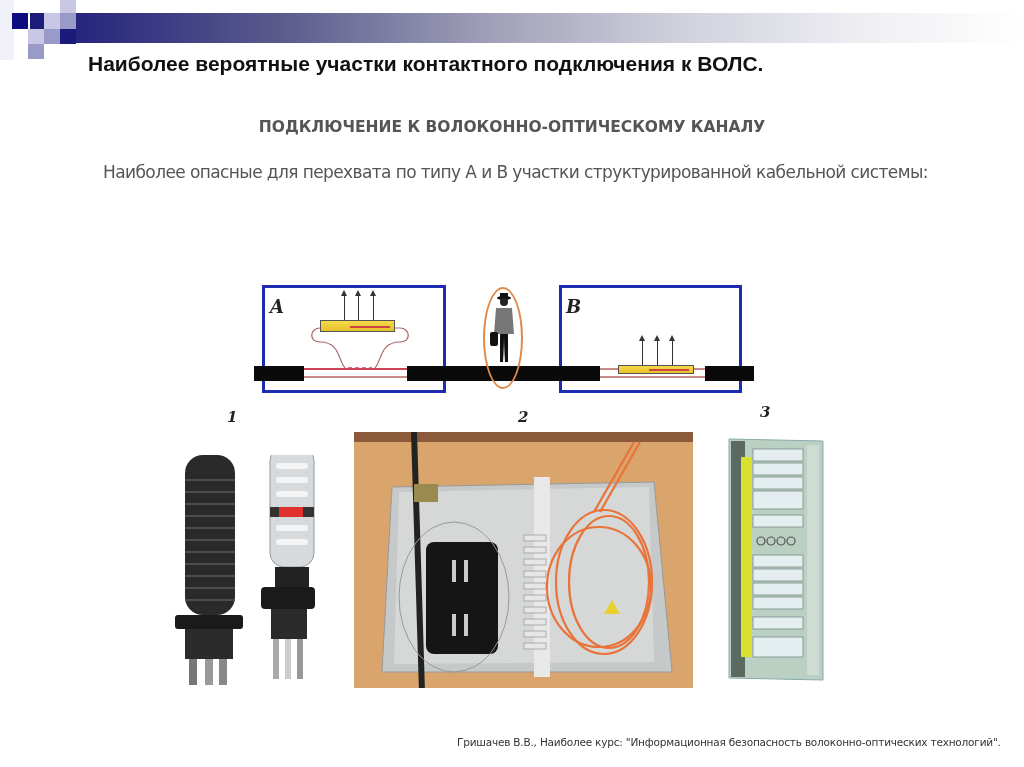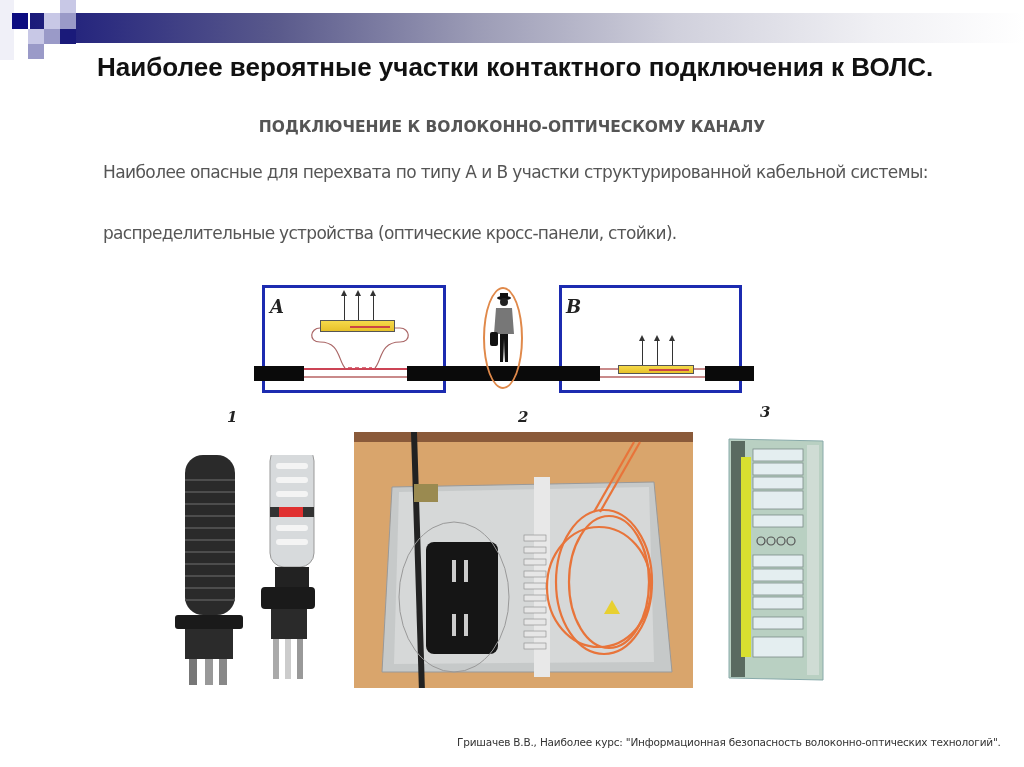--- a/index.html
+++ b/index.html
@@ -8,22 +8,22 @@
 
   
   .deco { position: absolute; }
   .sq { position: absolute; }
   .bar {
     position: absolute; left: 30px; top: 13px; width: 994px; height: 30px;
     background: linear-gradient(to right, #1a1a7a 0%, #2e2e80 8%, #5a5a8c 25%, #9c9cb6 45%, #d0d0dc 65%, #f0f0f4 85%, #ffffff 100%);
   }
 
   .slide-title {
-    position: absolute; left: 97px; top: 52px; width: 880px;
-    font-family: "Liberation Sans", sans-serif; font-weight: bold; font-size: 26px; color: #111;
+    position: absolute; left: 88px; top: 52px; width: 880px;
+    font-family: "Liberation Sans", sans-serif; font-weight: bold; font-size: 21px; color: #111;
     letter-spacing: 0px;
   }
 
   .content-title {
     position: absolute; left: 0; top: 118px; width: 1024px; text-align: center;
     font-family: "DejaVu Sans", sans-serif; font-weight: bold; font-size: 15.5px; color: #555;
     letter-spacing: 0px;
   }
   .para {
     position: absolute; font-family: "DejaVu Sans", sans-serif; font-size: 17px; color: #555;
@@ -70,21 +70,20 @@
   <div class="sq" style="left:28px;top:44px;width:16px;height:15px;background:#9a9ac8;"></div>
 </div>
 
 <div class="slide-title">Наиболее вероятные участки контактного подключения к ВОЛС.</div>
 
 <div class="content-title">ПОДКЛЮЧЕНИЕ К ВОЛОКОННО-ОПТИЧЕСКОМУ КАНАЛУ</div>
 
 <div class="para p1">Наиболее опасные для перехвата по типу A и B участки структурированной кабельной системы:</div>
 
 <div class="para p2">
-  <span class="l2">распределительные устройства (оптические кросс-панели, стойки).</span>
 </div>
 
 <div class="diagram">
 
   <div class="box" style="left:12px;top:5px;width:184px;height:108px;"></div>
   <div class="box-label" style="left:20px;top:16px;">A</div>
 
   <div class="box" style="left:309px;top:5px;width:183px;height:108px;"></div>
   <div class="box-label" style="left:316px;top:16px;">B</div>
 

